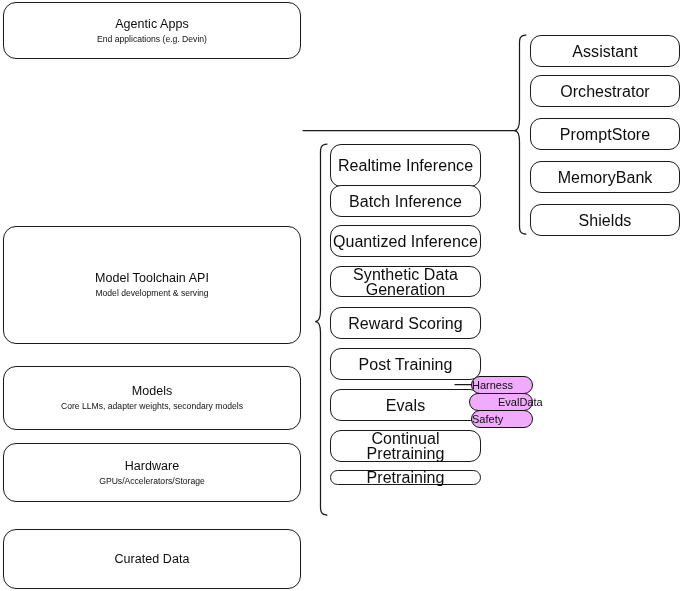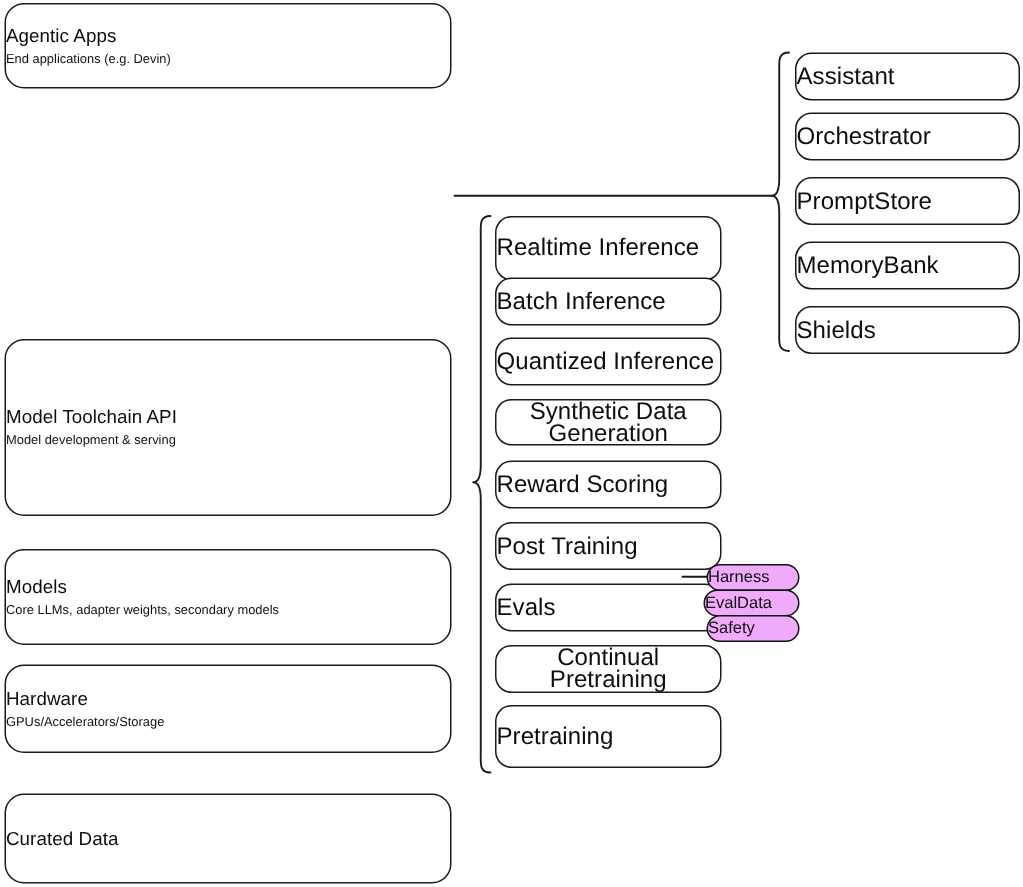--- a/index.html
+++ b/index.html
@@ -24,21 +24,21 @@
   }
 
   .node {
     position: absolute;
     box-sizing: border-box;
     background: #ffffff;
     border: 1.3px solid #1a1a1a;
     border-radius: 11px;
     display: flex;
     flex-direction: column;
-    align-items: flex-start;
+    align-items: center;
     justify-content: center;
     text-align: center;
     z-index: 3;
   }
 
   .node.stack {
     border-radius: 13px;
   }
 
   .node-title {
@@ -170,29 +170,29 @@
   </div>
 
   <div class="node small" style="left:330px; top:389px; width:151px; height:32px;">
     <div class="node-title">Evals</div>
   </div>
 
   <div class="node small" style="left:330px; top:430px; width:151px; height:32px;">
     <div class="node-title">Continual Pretraining</div>
   </div>
 
-  <div class="node small" style="left:330px; top:470px; width:151px; height:42px;border-radius:11px;">
+  <div class="node small" style="left:330px; top:470px; width:151px; height:15px;border-radius:11px;">
     <div class="node-title">Pretraining</div>
   </div>
 
   <div class="pill" style="left:471px; top:376px; width:62px; height:18px;">
     <span>Harness</span>
   </div>
 
-  <div class="pill" style="left:469px; top:393px; width:64px; height:18px;">
+  <div class="pill" style="left:469px; top:393px; width:64px; height:18px;padding-left:28px;">
     <span>EvalData</span>
   </div>
 
   <div class="pill" style="left:471px; top:410px; width:62px; height:18px;">
     <span>Safety</span>
   </div>
 
   <div class="node small" style="left:530px; top:35px; width:150px; height:32px;">
     <div class="node-title">Assistant</div>
   </div>

